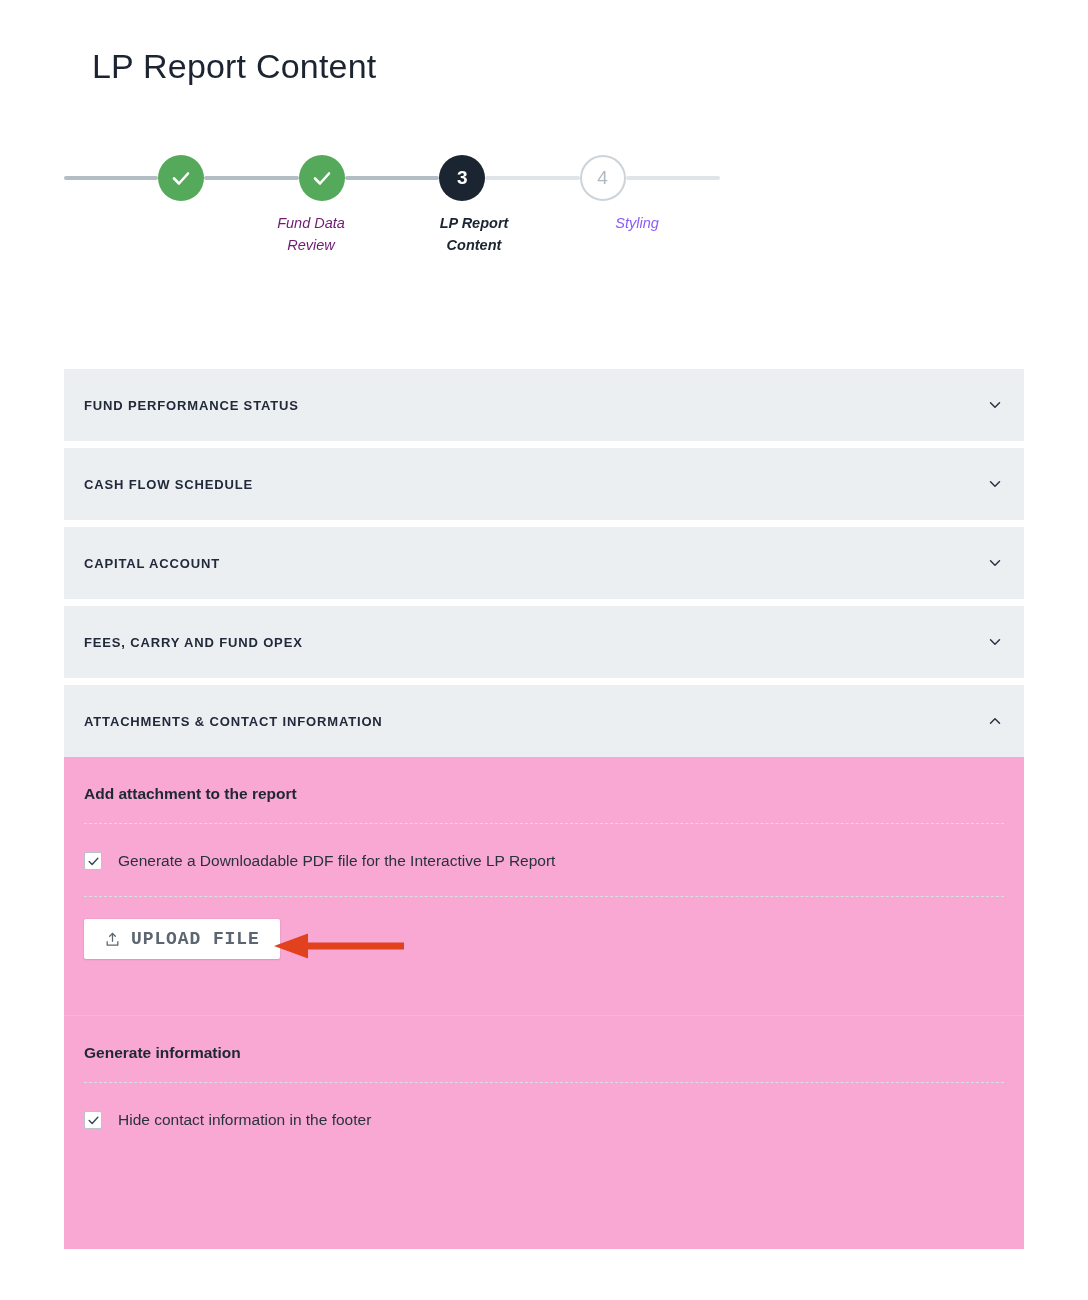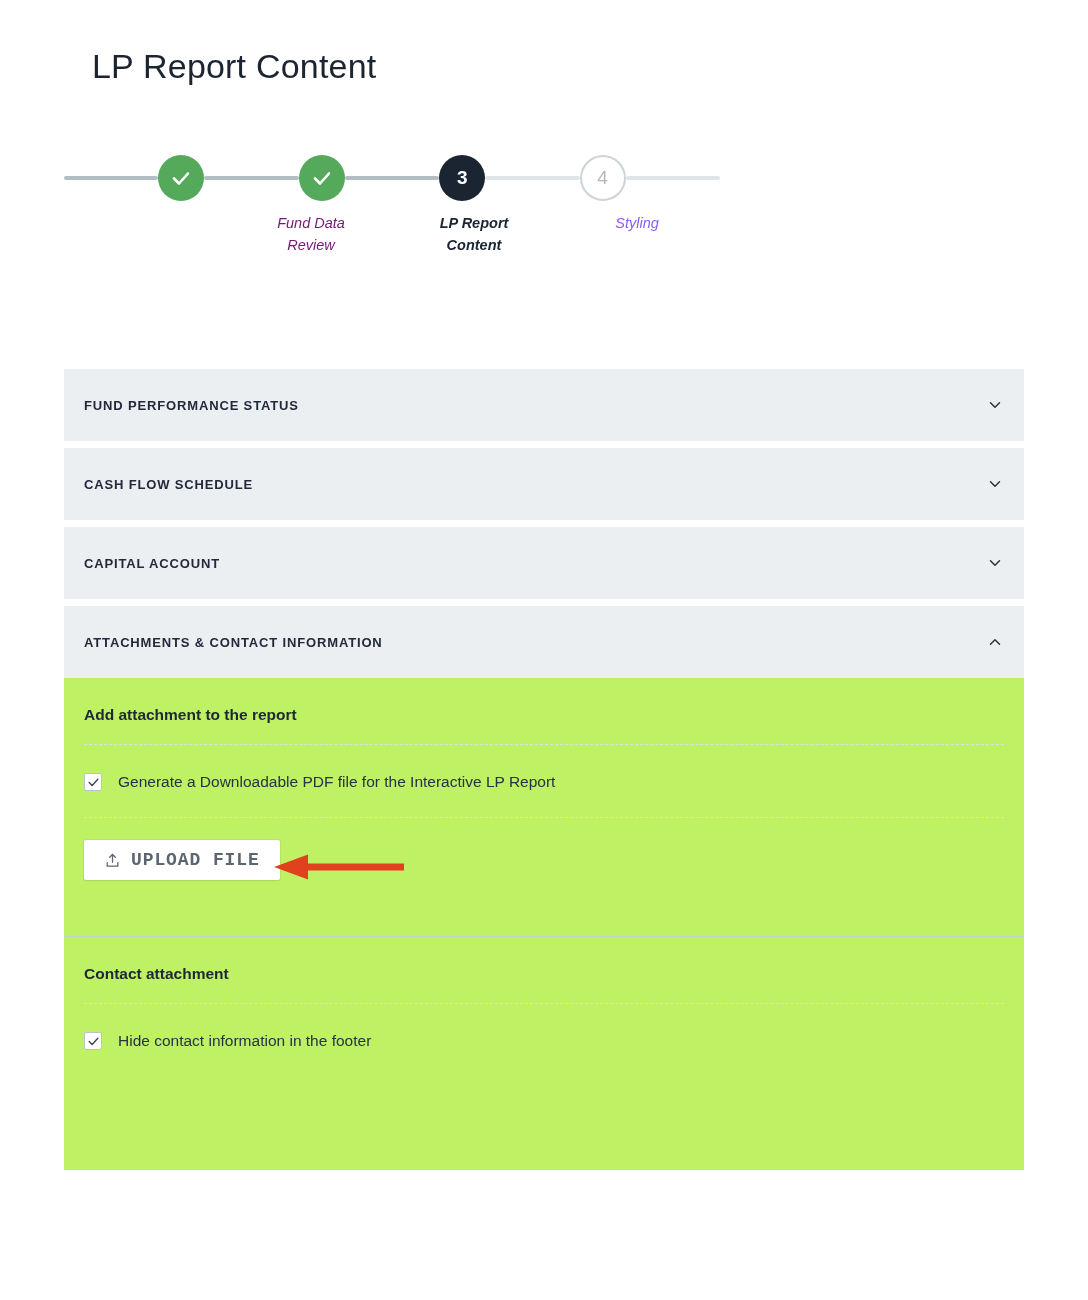--- a/index.html
+++ b/index.html
@@ -125,21 +125,21 @@
   .chev {
     flex: 0 0 auto;
     width: 18px;
     height: 18px;
     color: #2a3342;
   }
   .chev svg { display: block; }
 
   
   .acc-body {
-    background: #bef264;
+    background: #f9a8d4;
     padding: 0;
   }
   .body-section { padding: 0 20px; }
   .sub-heading {
     font-size: 15.5px;
     font-weight: 700;
     color: #1e2734;
     padding-top: 28px;
     padding-bottom: 20px;
   }
@@ -305,20 +305,30 @@
     <div class="acc-header">
       <div class="acc-title">CAPITAL ACCOUNT</div>
       <span class="chev">
         <svg width="18" height="18" viewBox="0 0 24 24" fill="none" stroke="currentColor" stroke-width="2" stroke-linecap="round" stroke-linejoin="round">
           <polyline points="6,9 12,15 18,9"></polyline>
         </svg>
       </span>
     </div>
   </div>
 
+  <div class="acc-item">
+    <div class="acc-header">
+      <div class="acc-title">FEES, CARRY AND FUND OPEX</div>
+      <span class="chev">
+        <svg width="18" height="18" viewBox="0 0 24 24" fill="none" stroke="currentColor" stroke-width="2" stroke-linecap="round" stroke-linejoin="round">
+          <polyline points="6,9 12,15 18,9"></polyline>
+        </svg>
+      </span>
+    </div>
+  </div>
 
   <div class="acc-item">
     <div class="acc-header">
       <div class="acc-title">ATTACHMENTS &amp; CONTACT INFORMATION</div>
       <span class="chev">
         <svg width="18" height="18" viewBox="0 0 24 24" fill="none" stroke="currentColor" stroke-width="2" stroke-linecap="round" stroke-linejoin="round">
           <polyline points="6,15 12,9 18,15"></polyline>
         </svg>
       </span>
     </div>
@@ -358,21 +368,21 @@
               <polygon points="0,13 34,0.5 34,25.5" fill="#e2411d"></polygon>
               <rect x="32" y="9.5" width="98" height="7" fill="#e2411d"></rect>
             </svg>
           </span>
         </div>
       </div>
 
       <div class="solid-rule"></div>
 
       <div class="body-section contact-block">
-        <div class="sub-heading">Contact attachment</div>
+        <div class="sub-heading">Generate information</div>
 
         <div class="dotted-rule"></div>
 
         <div class="check-row">
           <span class="checkbox">
             <svg width="13" height="13" viewBox="0 0 24 24" fill="none" stroke="#3c4654" stroke-width="2.6" stroke-linecap="round" stroke-linejoin="round">
               <polyline points="4,12 9.5,17.5 20,6"></polyline>
             </svg>
           </span>
           <span class="check-label">Hide contact information in the footer</span>

